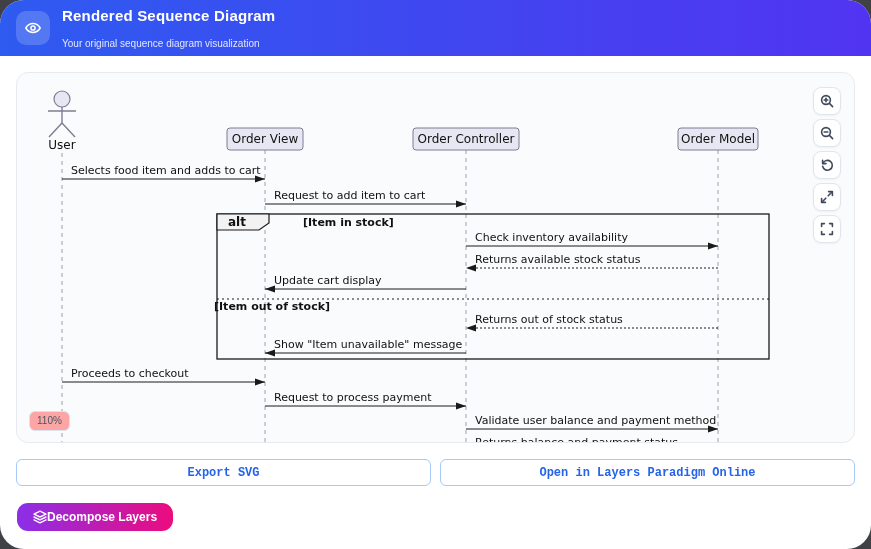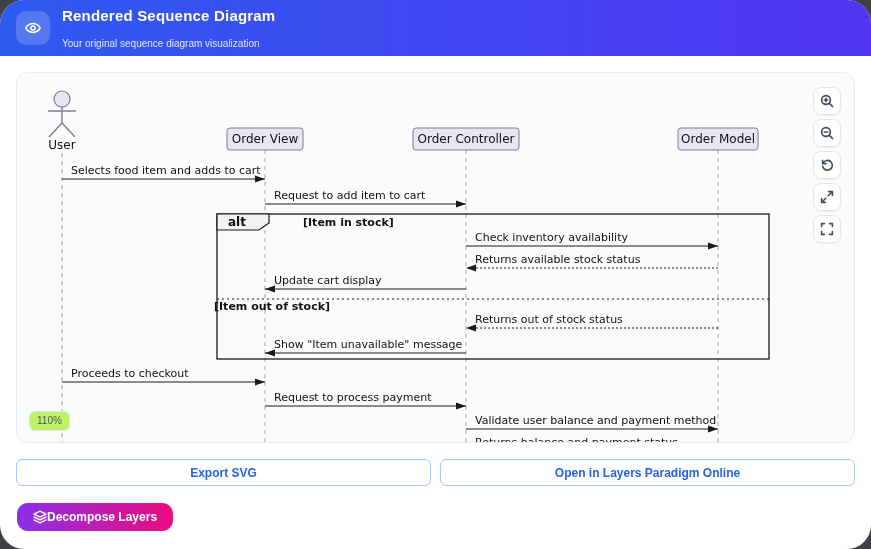--- a/index.html
+++ b/index.html
@@ -19,28 +19,28 @@
   .canvas { position:absolute; left:16px; top:72px; width:839px; height:371px;
             background:#fafbfd; border:1px solid #e7eaef; border-radius:12px; overflow:hidden; }
   .canvas svg.diagram { position:absolute; left:0; top:0; display:block; }
 
   .toolbar { position:absolute; top:14px; right:13px; display:flex; flex-direction:column; gap:4px; }
   .tb-btn { width:28px; height:28px; background:#fff; border:1px solid #e2e6ec; border-radius:8px;
             display:flex; align-items:center; justify-content:center; color:#3f4a5a;
             box-shadow:0 1px 2px rgba(16,24,40,.05); cursor:pointer; padding:0; }
   .tb-btn svg { stroke:#3f4a5a; fill:none; stroke-width:1.6; stroke-linecap:round; stroke-linejoin:round; }
 
-  .zoom-badge { position:absolute; left:12px; bottom:11px; background:#bef264; border:1px solid #dde3ea;
+  .zoom-badge { position:absolute; left:12px; bottom:11px; background:#fca5a5; border:1px solid #dde3ea;
                 border-radius:6px; font-size:10px; color:#4b5563; padding:3px 7px; line-height:12px; }
 
   
   .btn-row { position:absolute; left:16px; top:459px; width:839px; display:flex; gap:9px; }
   .ghost-btn { flex:1; height:27px; background:#fff; border:1px solid #a6c8fb; border-radius:6px;
                color:#2563eb; font-size:12px; font-weight:700; cursor:pointer;
-               font-family:Liberation Sans, sans-serif; }
+               font-family:Liberation Mono, monospace; }
   .decompose { position:absolute; left:17px; top:503px; height:28px; padding:0 16px; border:none;
                border-radius:11px; background:linear-gradient(90deg,#8b2fe8,#ec0c7e); color:#fff;
                font-size:12px; font-weight:700; display:flex; align-items:center; gap:0;
                cursor:pointer; font-family:"Liberation Sans","DejaVu Sans",sans-serif; }
   .decompose svg { stroke:#fff; fill:none; stroke-width:1.4; stroke-linecap:round; stroke-linejoin:round; }
 </style>
 </head>
 <body>
 
 <div class="card">

